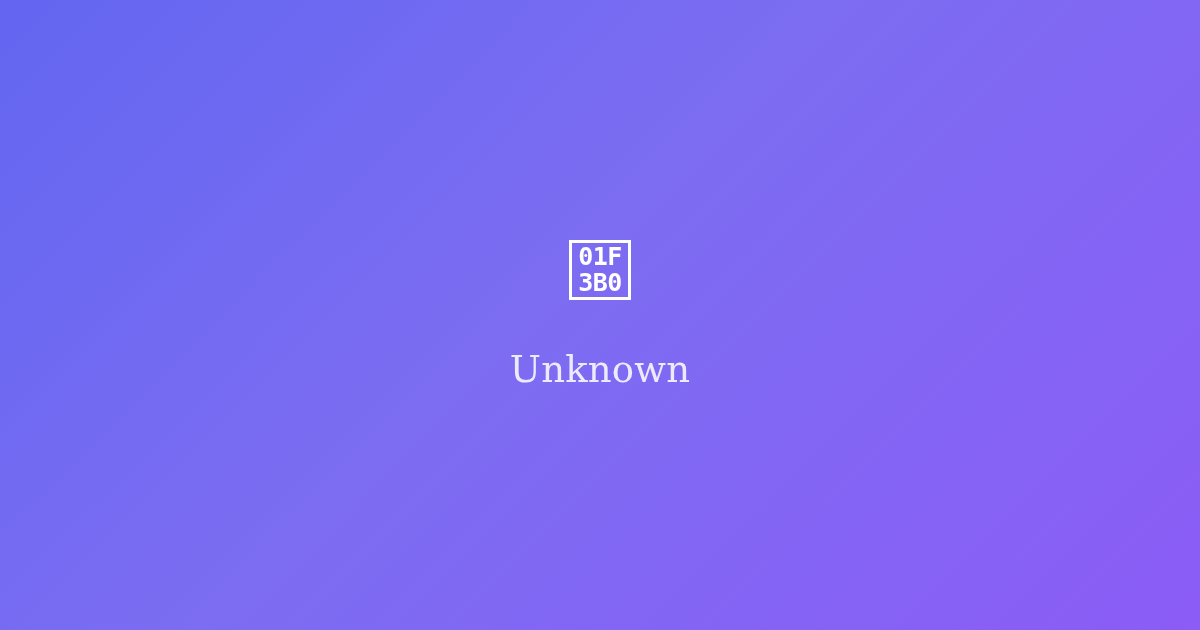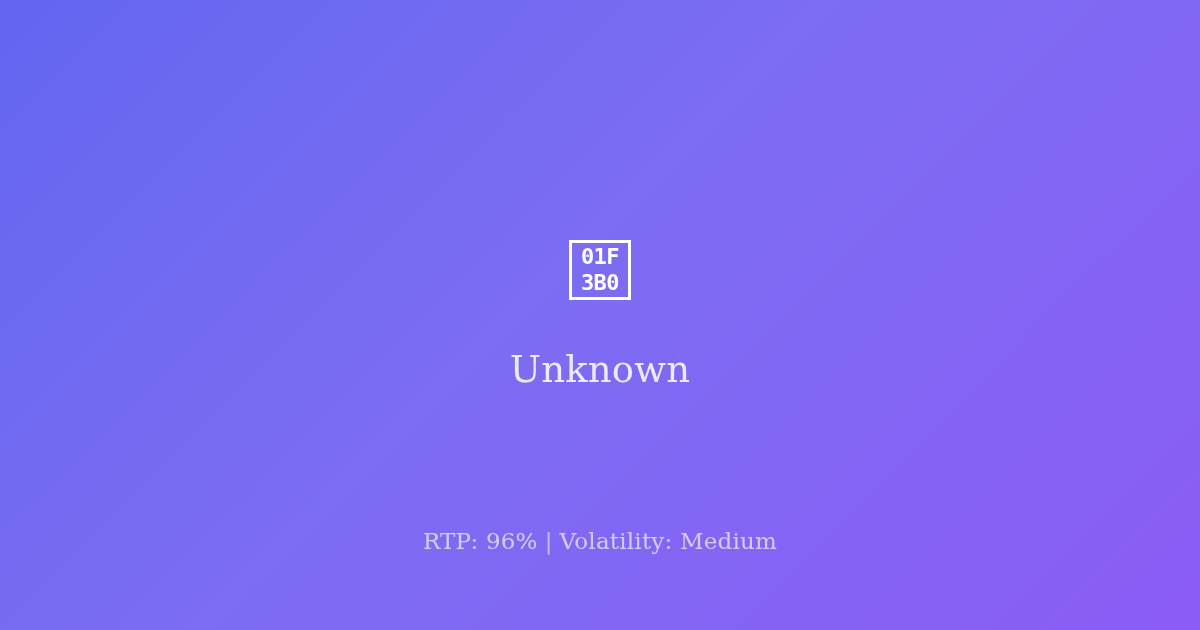--- a/index.html
+++ b/index.html
@@ -43,21 +43,21 @@
   #game-icon {
     display: inline-flex;
     flex-direction: column;
     align-items: center;
     justify-content: center;
     width: 62px;
     height: 60px;
     border: 3px solid #ffffff;
     font-family: "DejaVu Sans Mono", "Liberation Mono", monospace;
     font-weight: 700;
-    font-size: 22px;
+    font-size: 25px;
     line-height: 26px;
     letter-spacing: -0.5px;
     color: #ffffff;
     flex: 0 0 auto;
   }
   #game-icon span { display: block; }
 
   #game-title {
     font-family: "DejaVu Serif", "Liberation Serif", serif;
     font-weight: 700;
@@ -104,17 +104,14 @@
     <span id="game-icon">
       <span>01F</span>
       <span>3B0</span>
     </span>
 
 
   </div>
 
   <div id="game-provider">Unknown</div>
 
-  <div id="game-stats">
-    <span>RTP: 96%</span><span class="sep">|</span><span>Volatility: Medium</span>
-  </div>
 
 </div>
 
 </body></html>

